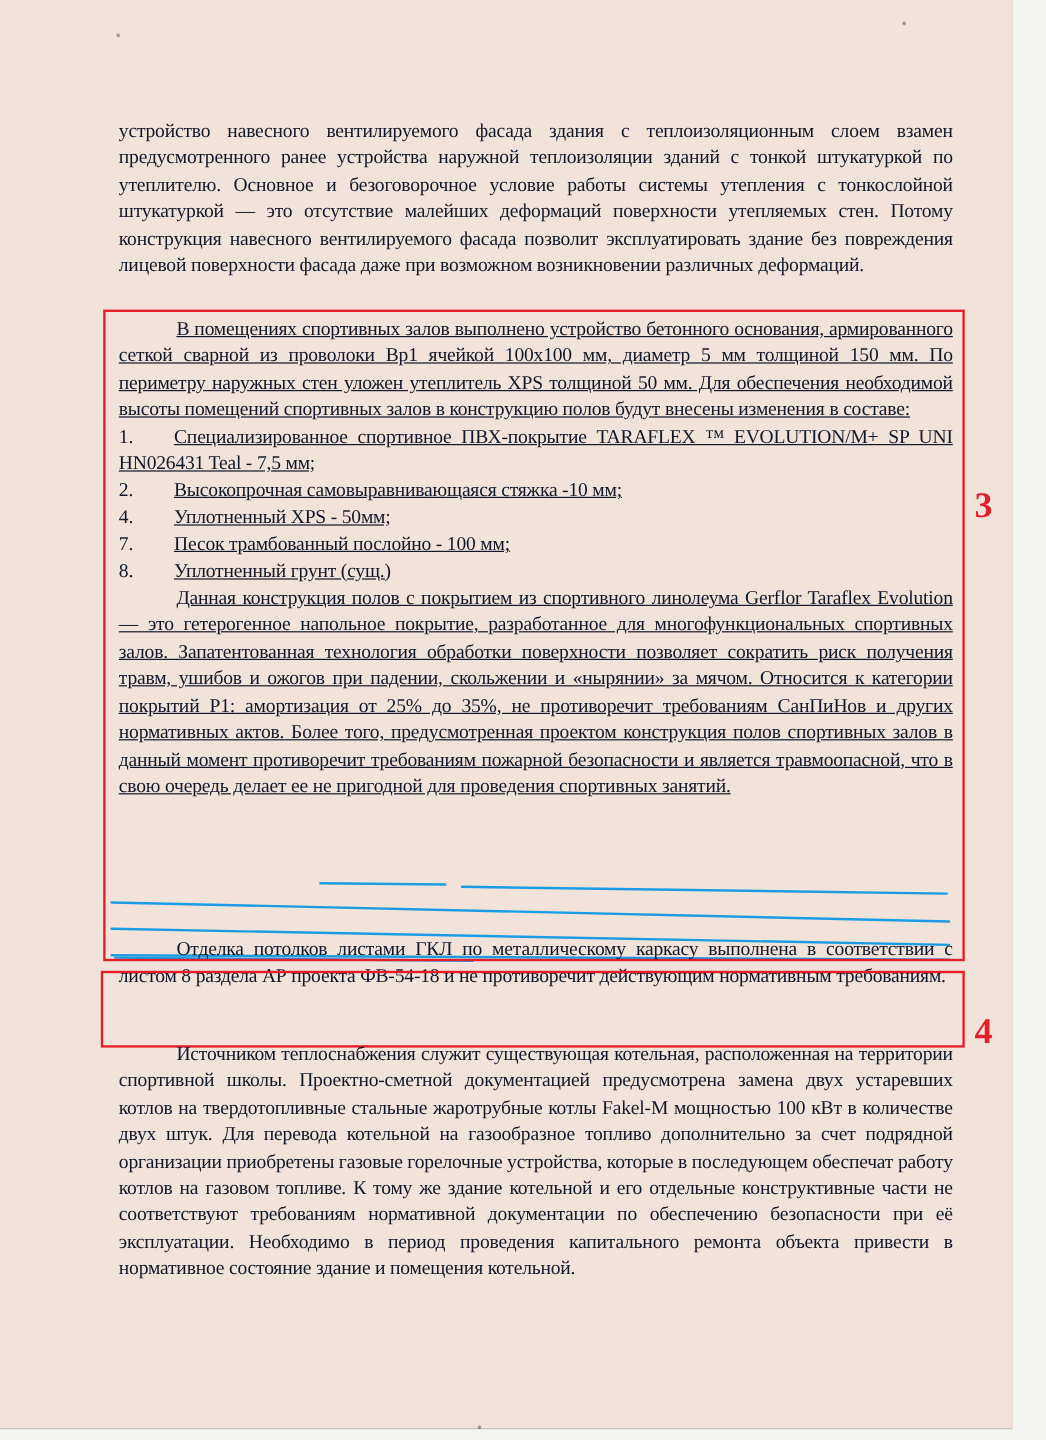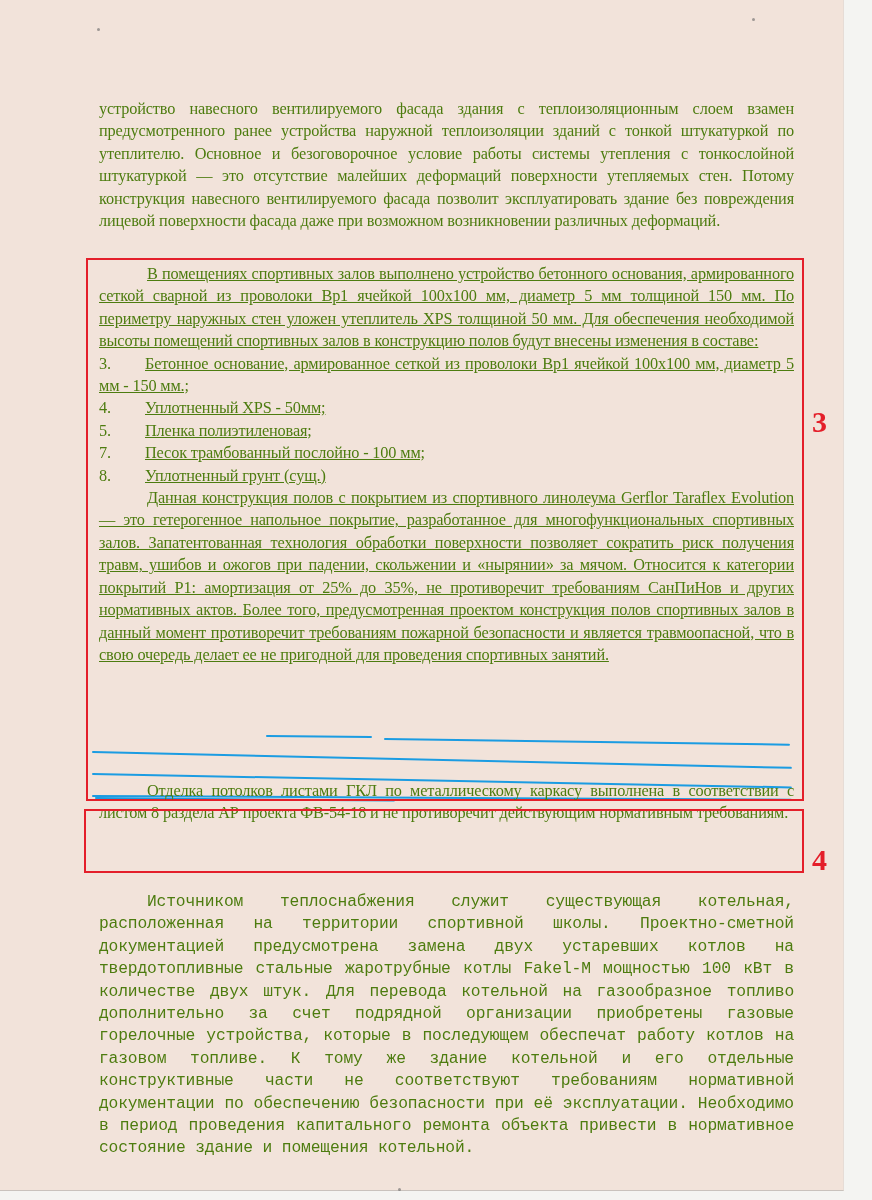--- a/index.html
+++ b/index.html
@@ -17,21 +17,21 @@
     left: 0; top: 0;
     width: 843px; height: 1190px;
     background: #f2e3da;
     border-bottom: 1px solid #c9c2bd;
     border-right: 1px solid #e6dcd6;
   }
   .text-block {
     position: absolute;
     left: 99px;
     width: 695px;
-    color: #4d7c0f;
+    color: #0f172a;
     font-size: 16.3px;
     line-height: 22.4px;
     text-align: justify;
     letter-spacing: -0.15px;
   }
   .text-block p {
     margin: 0;
   }
   .indent { text-indent: 48px; }
   .list-item {
@@ -78,23 +78,23 @@
   <div class="speck" style="left:752px;top:18px;"></div>
   <div class="speck" style="left:398px;top:1188px;"></div>
 
   <div class="text-block" style="top:98px;">
     <p>устройство навесного вентилируемого фасада здания с теплоизоляционным слоем взамен предусмотренного ранее устройства наружной теплоизоляции зданий с тонкой штукатуркой по утеплителю. Основное и безоговорочное условие работы системы утепления с тонкослойной штукатуркой — это отсутствие малейших деформаций поверхности утепляемых стен. Потому конструкция навесного вентилируемого фасада позволит эксплуатировать здание без повреждения лицевой поверхности фасада даже при возможном возникновении различных деформаций.</p>
   </div>
 
   <div class="text-block" style="top:263px;text-decoration:underline;">
     <p class="indent">В помещениях спортивных залов выполнено устройство бетонного основания, армированного сеткой сварной из проволоки Вр1 ячейкой 100х100 мм, диаметр 5 мм толщиной 150 мм. По периметру наружных стен уложен утеплитель XPS толщиной 50 мм. Для обеспечения необходимой высоты помещений спортивных залов в конструкцию полов будут внесены изменения в составе:</p>
     <div>
-      <div class="list-item"><span class="list-num">3.</span><span>Бетонное основание, армированное сеткой из проволоки Вр1 ячейкой 100х100 мм, диаметр 5 мм - 150 мм.;</span></div>
+      <div class="list-item"><span class="list-num">1.</span><span>Специализированное спортивное ПВХ-покрытие TARAFLEX ™ EVOLUTION/M+ SP UNI HN026431 Teal - 7,5 мм;</span></div>
+      <div class="list-item"><span class="list-num">2.</span><span>Высокопрочная самовыравнивающаяся стяжка -10 мм;</span></div>
       <div class="list-item"><span class="list-num">4.</span><span>Уплотненный XPS - 50мм;</span></div>
-      <div class="list-item"><span class="list-num">5.</span><span>Пленка полиэтиленовая;</span></div>
       <div class="list-item"><span class="list-num">7.</span><span>Песок трамбованный послойно - 100 мм;</span></div>
       <div class="list-item"><span class="list-num">8.</span><span>Уплотненный грунт (сущ.)</span></div>
     </div>
     <p class="indent"><span>Данная конструкция полов с покрытием из спортивного линолеума Gerflor Taraflex Evolution — это гетерогенное напольное покрытие, разработанное для многофункциональных спортивных залов. Запатентованная технология обработки поверхности позволяет сократить риск получения травм, ушибов и ожогов при падении, скольжении и «нырянии» за мячом. Относится к категории покрытий Р1: амортизация от 25% до 35%, не противоречит требованиям СанПиНов и других нормативных актов.</span> <span>Более того, предусмотренная проектом конструкция полов спортивных залов в данный момент противоречит требованиям пожарной безопасности и является травмоопасной, что в свою очередь делает ее не пригодной для проведения спортивных занятий.</span></p>
   </div>
 
   <div class="blue-line" style="left:266px;top:735px;width:106px;transform:rotate(0.6deg);"></div>
   <div class="blue-line" style="left:384px;top:738px;width:406px;transform:rotate(0.8deg);"></div>
   <div class="blue-line" style="left:92px;top:751px;width:700px;transform:rotate(1.3deg);"></div>
   <div class="blue-line" style="left:92px;top:773px;width:700px;transform:rotate(1.1deg);"></div>
@@ -103,17 +103,17 @@
 
   <div class="red-box" style="left:86px;top:258px;width:718px;height:543px;"></div>
   <div class="marker" style="left:812px;top:405px;">3</div>
 
   <div class="text-block" style="top:780px;">
     <p class="indent">Отделка потолков листами ГКЛ по металлическому каркасу выполнена в соответствии с листом 8 раздела АР проекта ФВ-54-18 и не противоречит действующим нормативным требованиям.</p>
   </div>
   <div class="red-box" style="left:84px;top:809px;width:720px;height:64px;"></div>
   <div class="marker" style="left:812px;top:843px;">4</div>
 
-  <div class="text-block" style="top:891px;font-family:Liberation Mono, monospace;">
+  <div class="text-block" style="top:867px;">
     <p class="indent">Источником теплоснабжения служит существующая котельная, расположенная на территории спортивной школы. Проектно-сметной документацией предусмотрена замена двух устаревших котлов на твердотопливные стальные жаротрубные котлы Fakel-M мощностью 100 кВт в количестве двух штук. Для перевода котельной на газообразное топливо дополнительно за счет подрядной организации приобретены газовые горелочные устройства, которые в последующем обеспечат работу котлов на газовом топливе. К тому же здание котельной и его отдельные конструктивные части не соответствуют требованиям нормативной документации по обеспечению безопасности при её эксплуатации. Необходимо в период проведения капитального ремонта объекта привести в нормативное состояние здание и помещения котельной.</p>
   </div>
 
 </div>
 
 </body></html>

